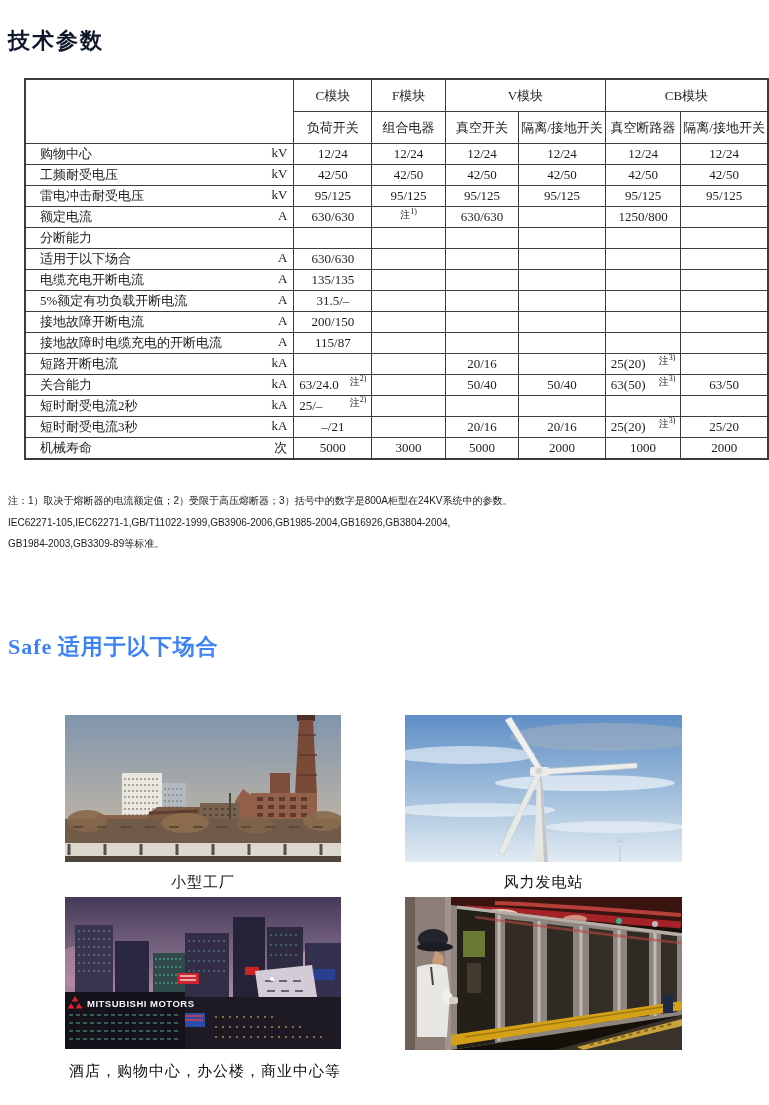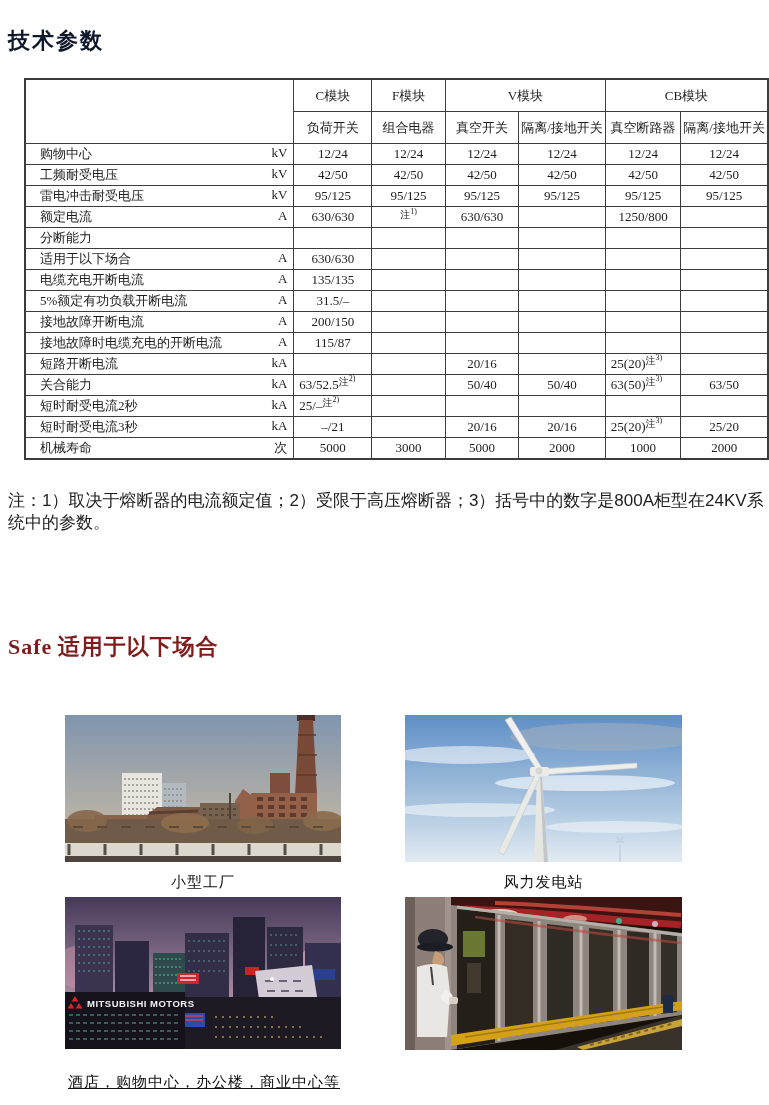--- a/index.html
+++ b/index.html
@@ -13,41 +13,41 @@
 
   
   table.spec{position:absolute;left:24px;top:78px;border-collapse:collapse;
              table-layout:fixed;border:2px solid #3c3c3c;}
   table.spec th, table.spec td{border:1px solid #3c3c3c;font-weight:normal;
              font-size:13px;padding:0 2px;white-space:nowrap;overflow:hidden;}
   table.spec thead th{height:31px;text-align:center;}
   table.spec tbody td{height:20px;text-align:center;}
   td.lblcell{text-align:left !important;padding:0 6px 0 14px !important;}
   td.lblcell .u{float:right;}
-  .vflex{display:flex;align-items:center;padding:0 3px;}
+  .vflex{display:flex;justify-content:space-between;align-items:center;padding:0 3px;}
   .nref{font-size:10px;position:relative;top:-3px;}
   .nref sup{font-size:8px;}
 
   
   .notes{position:absolute;left:8px;top:490px;width:756px;
          font-family:"Liberation Sans","DejaVu Sans",sans-serif;
-         font-size:17px;line-height:21.5px;}
+         font-size:10px;line-height:21.5px;}
 
   .section-title{position:absolute;left:8px;top:632px;margin:0;font-weight:bold;font-size:22px;}
   .section-title .en{font-family:"Liberation Serif","DejaVu Serif",serif;letter-spacing:1px;}
   .section-title .zh{font-family:"Liberation Sans","DejaVu Sans",sans-serif;letter-spacing:1px;}
 
   
   figure{margin:0;padding:0;position:absolute;}
   figure svg{display:block;}
   figcaption{font-family:"Liberation Sans","DejaVu Sans",sans-serif;
              font-size:15px;letter-spacing:1px;color:#111;margin-top:11px;text-align:center;}
   #fig1{left:65px;top:715px;} #fig2{left:405px;top:715px;}
   #fig3{left:65px;top:897px;} #fig4{left:405px;top:897px;}
-  #fig3 figcaption{text-align:center;padding-left:2px;margin-top:24px;text-decoration:underline;}
+  #fig3 figcaption{text-align:right;padding-left:2px;margin-top:13px;}
 </style>
 </head>
 <body>
 
 <div class="page">
 
   <h1 class="title" style="color: #0f172a;">技术参数</h1>
 
   <table class="spec">
     <colgroup>
@@ -178,21 +178,21 @@
               <span>25(20)</span>
               <span class="nref">注<sup>3)</sup></span>
             </div>
           </td>
           <td></td>
         </tr>
         <tr>
           <td class="lblcell"><span>关合能力</span><span class="u">kA</span></td>
           <td>
             <div class="vflex">
-              <span>63/52.5</span>
+              <span>63/24.0</span>
               <span class="nref">注<sup>2)</sup></span>
             </div>
           </td>
           <td></td>
           <td>50/40</td>
           <td>50/40</td>
           <td>
             <div class="vflex">
               <span>63(50)</span>
               <span class="nref">注<sup>3)</sup></span>
@@ -235,23 +235,25 @@
           <td>5000</td>
           <td>2000</td>
           <td>1000</td>
           <td>2000</td>
         </tr>
       </tbody>
   </table>
 
   <div class="notes">
     <div>注：1）取决于熔断器的电流额定值；2）受限于高压熔断器；3）括号中的数字是800A柜型在24KV系统中的参数。</div>
+    <div>IEC62271-105,IEC62271-1,GB/T11022-1999,GB3906-2006,GB1985-2004,GB16926,GB3804-2004,</div>
+    <div>GB1984-2003,GB3309-89等标准。</div>
   </div>
 
-  <h2 class="section-title" style="color: #7f1d1d;"><span class="en">Safe</span> <span class="zh">适用于以下场合</span></h2>
+  <h2 class="section-title" style="color: #3b82f6;"><span class="en">Safe</span> <span class="zh">适用于以下场合</span></h2>
 
   <figure id="fig1">
     <svg width="276" height="147" viewBox="0 0 276 147">
       <defs>
         <linearGradient id="sky1" x1="0" y1="0" x2="0" y2="1">
           <stop offset="0" stop-color="#8095ad"></stop>
             <stop offset="0.75" stop-color="#bcb4a6"></stop>
           <stop offset="1" stop-color="#cdc3b0"></stop>
         </linearGradient>
       </defs>

